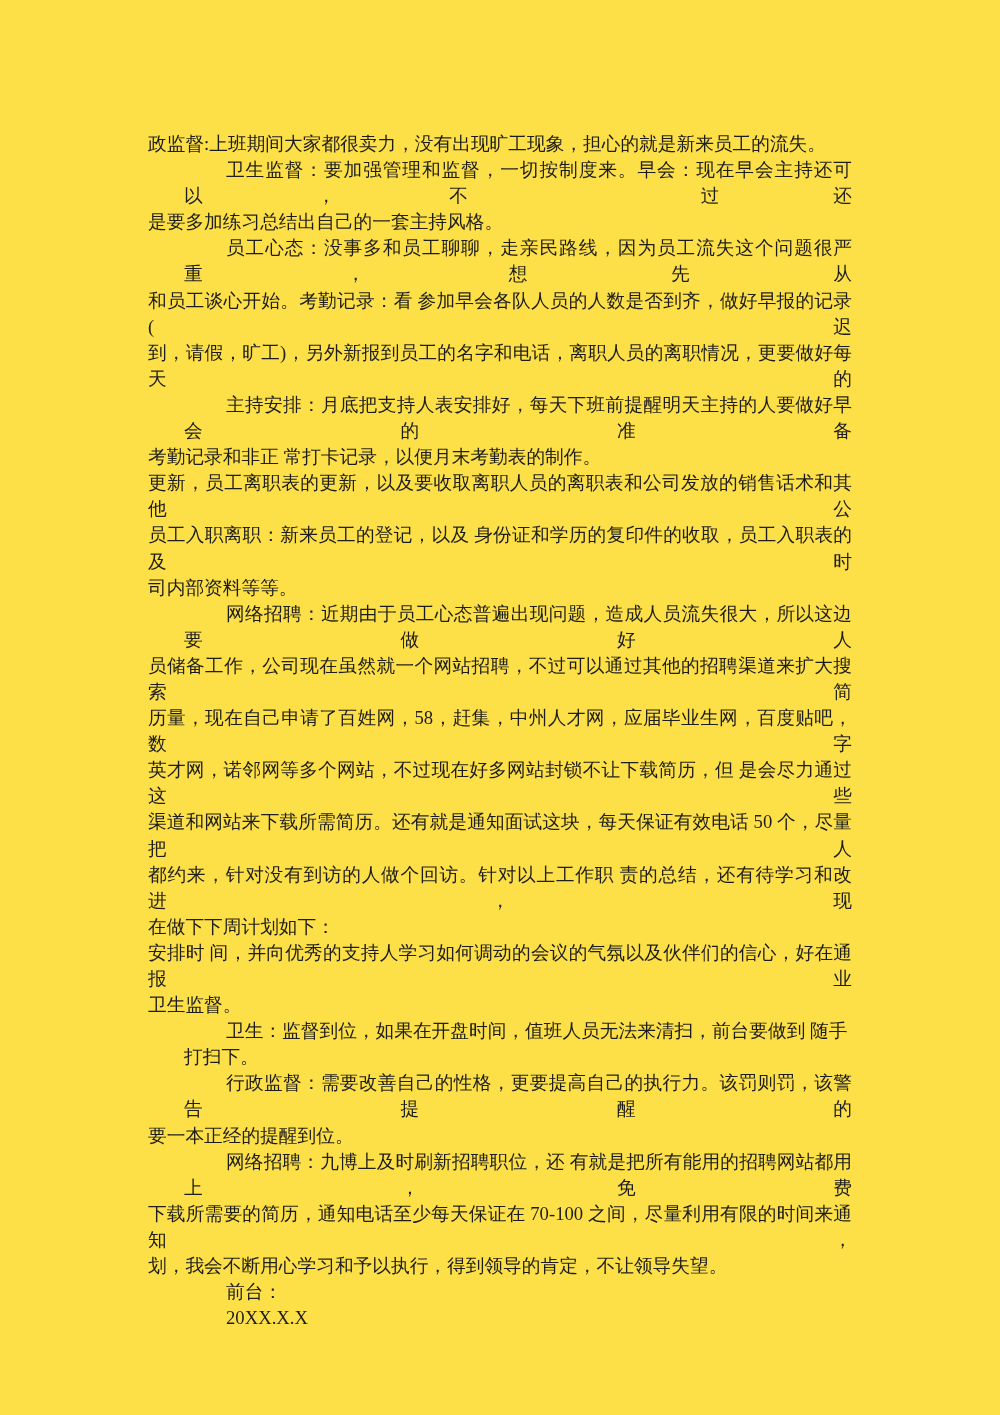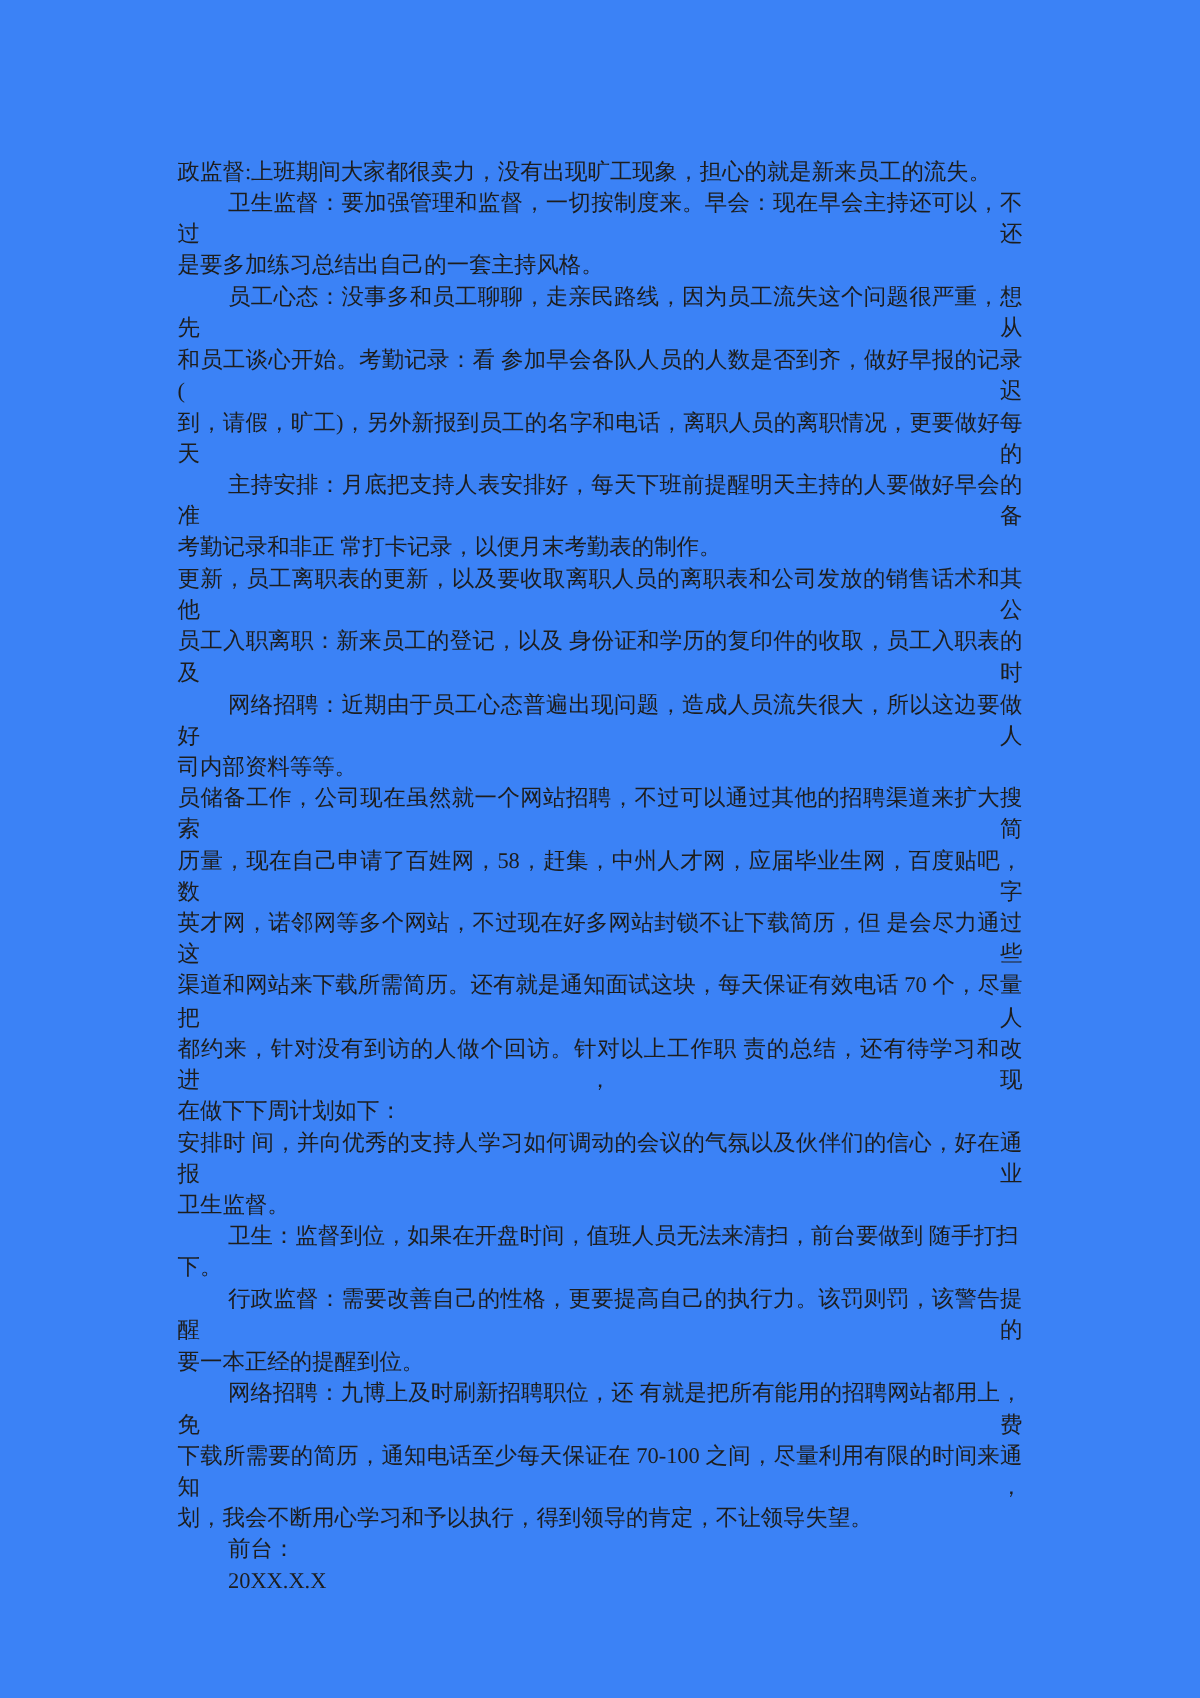--- a/index.html
+++ b/index.html
@@ -23,30 +23,31 @@
     font-size: 18.7px;
     line-height: 26.1px;
     color: #1d1d1d;
   }
   .line {
     white-space: pre-wrap;
     text-align: left;
   }
   .line.indent {
     text-indent: 42px;
+    margin-left: 36px;
   }
   .line.justify {
     text-align: justify;
     text-align-last: justify;
   }
 </style>
 </head>
 <body>
 
-<div class="page" style="background: #3b82f6;">
+<div class="page" style="background: #fde047;">
   <div class="content" style="color: rgb(29, 29, 29);">
 
       <div class="line">政监督:上班期间大家都很卖力，没有出现旷工现象，担心的就是新来员工的流失。</div>
 
       <div class="line indent justify">卫生监督：要加强管理和监督，一切按制度来。早会：现在早会主持还可以，不 过还</div>
 
       <div class="line">是要多加练习总结出自己的一套主持风格。</div>
 
       <div class="line indent justify">员工心态：没事多和员工聊聊，走亲民路线，因为员工流失这个问题很严重，想先从</div>
 
@@ -55,31 +56,31 @@
       <div class="line justify">到，请假，旷工)，另外新报到员工的名字和电话，离职人员的离职情况，更要做好每天的</div>
 
       <div class="line indent justify">主持安排：月底把支持人表安排好，每天下班前提醒明天主持的人要做好早会的准备</div>
 
       <div class="line">考勤记录和非正 常打卡记录，以便月末考勤表的制作。</div>
 
       <div class="line justify">更新，员工离职表的更新，以及要收取离职人员的离职表和公司发放的销售话术和其他公</div>
 
       <div class="line justify">员工入职离职：新来员工的登记，以及 身份证和学历的复印件的收取，员工入职表的及时</div>
 
+      <div class="line">司内部资料等等。</div>
+
       <div class="line indent justify">网络招聘：近期由于员工心态普遍出现问题，造成人员流失很大，所以这边要做好人</div>
-
-      <div class="line">司内部资料等等。</div>
 
       <div class="line justify">员储备工作，公司现在虽然就一个网站招聘，不过可以通过其他的招聘渠道来扩大搜索 简</div>
 
       <div class="line justify">历量，现在自己申请了百姓网，58，赶集，中州人才网，应届毕业生网，百度贴吧，数字</div>
 
       <div class="line justify">英才网，诺邻网等多个网站，不过现在好多网站封锁不让下载简历，但 是会尽力通过这些</div>
 
-      <div class="line justify">渠道和网站来下载所需简历。还有就是通知面试这块，每天保证有效电话 70 个，尽量把人</div>
+      <div class="line justify">渠道和网站来下载所需简历。还有就是通知面试这块，每天保证有效电话 50 个，尽量把人</div>
 
       <div class="line justify">都约来，针对没有到访的人做个回访。针对以上工作职 责的总结，还有待学习和改进，现</div>
 
       <div class="line">在做下下周计划如下：</div>
 
 
       <div class="line justify">安排时 间，并向优秀的支持人学习如何调动的会议的气氛以及伙伴们的信心，好在通报业</div>
 
       <div class="line">卫生监督。</div>
 

